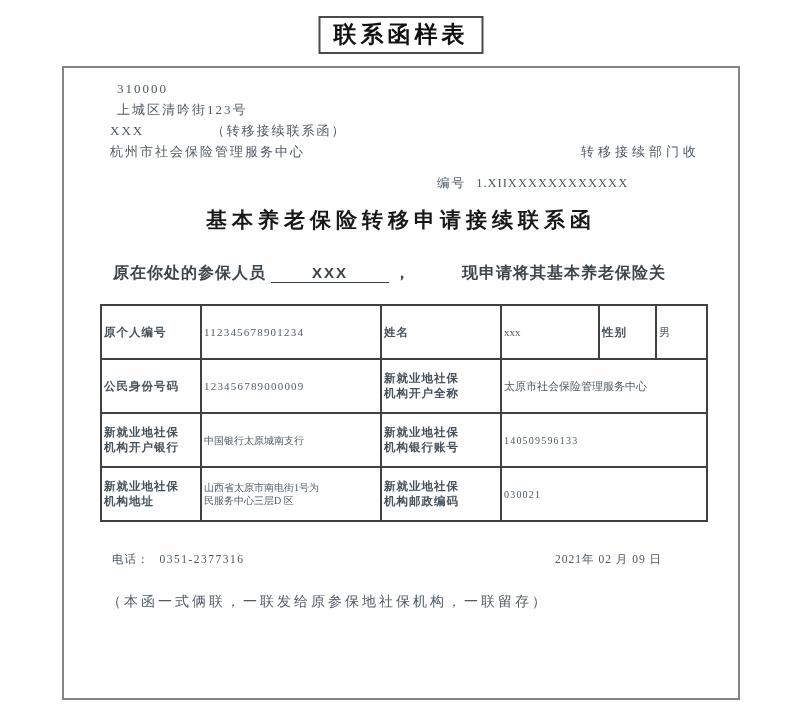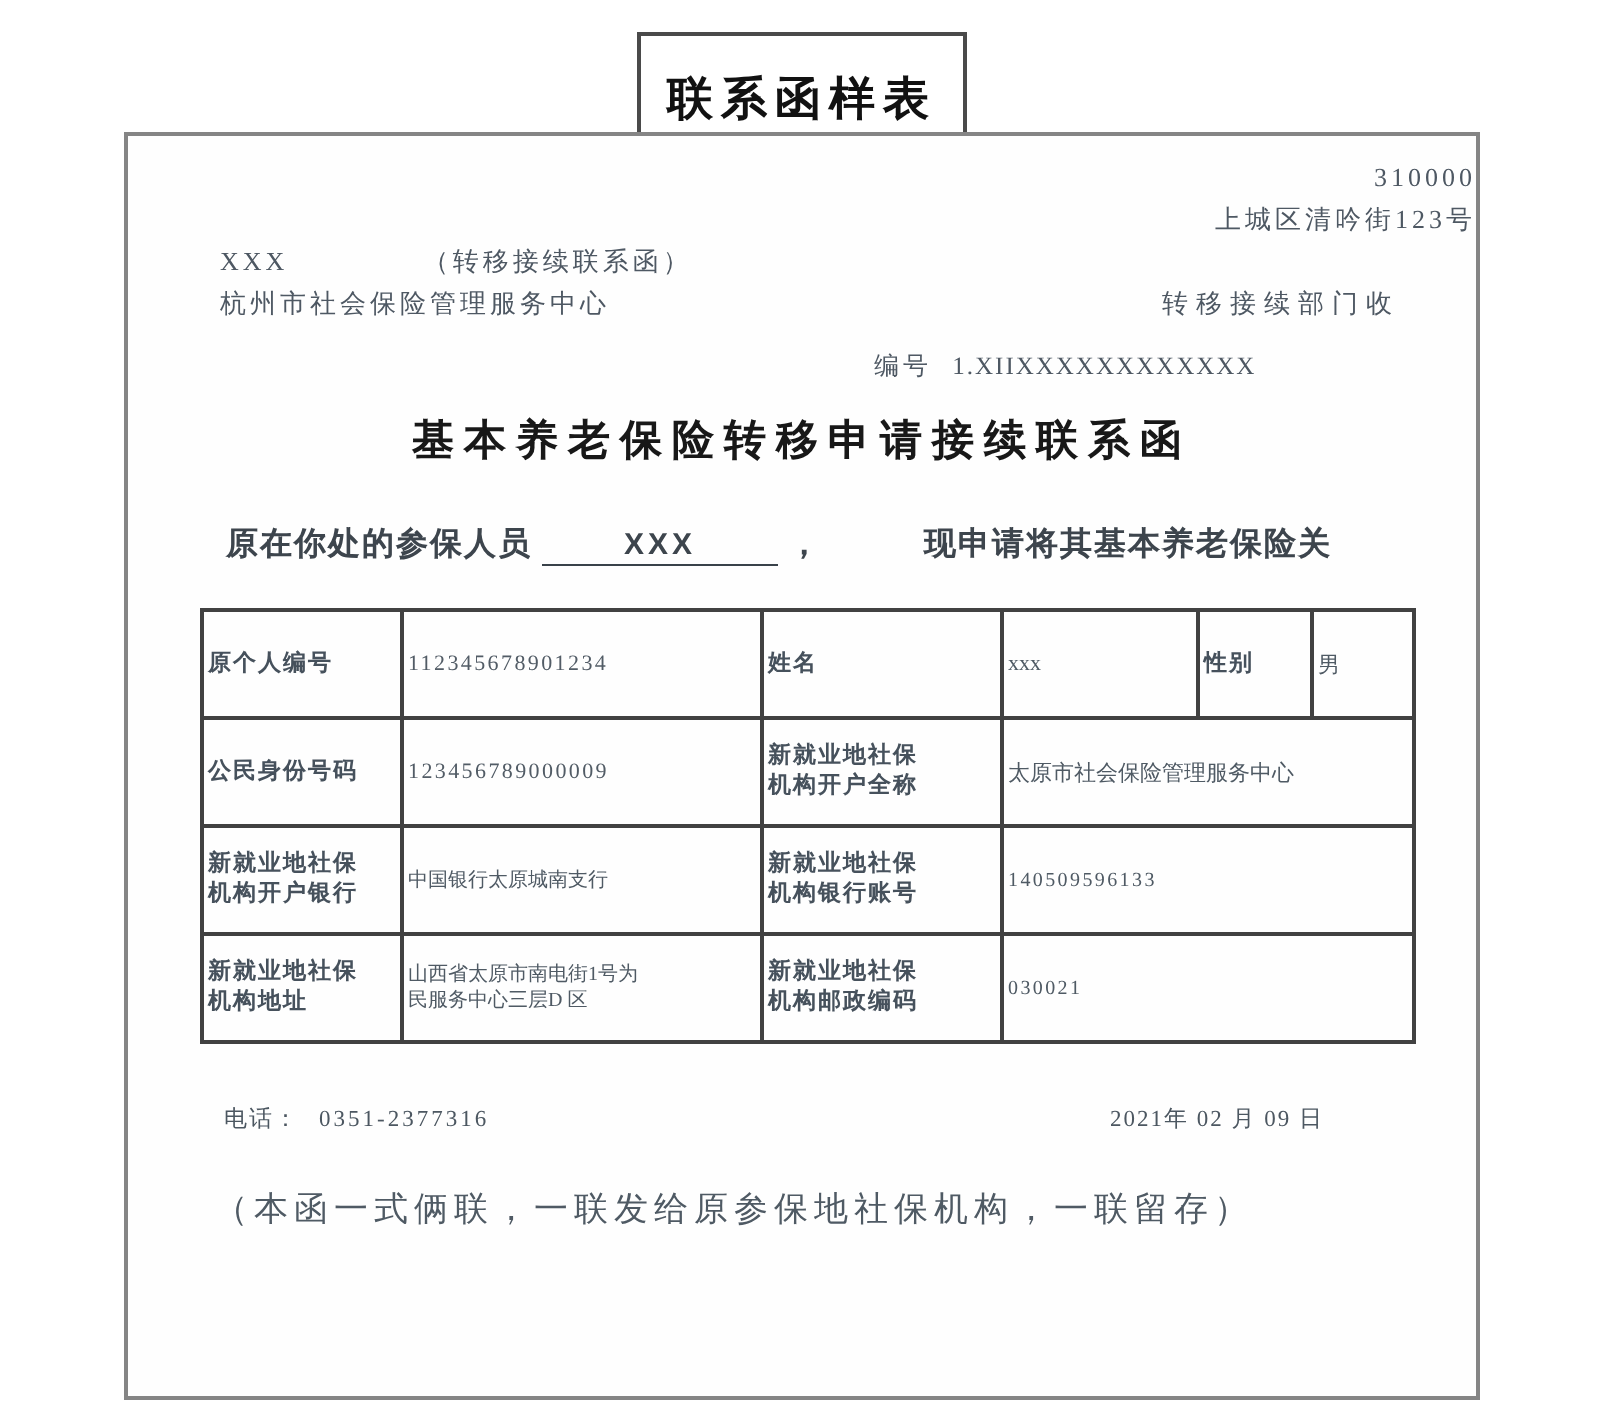--- a/index.html
+++ b/index.html
@@ -3,32 +3,32 @@
 <meta charset="utf-8">
 <style>
   html,body{margin:0;padding:0;}
   body{
     width:802px;height:708px;background:#ffffff;position:relative;
     font-family:"Liberation Serif","DejaVu Serif",serif;
     -webkit-font-smoothing:antialiased;
   }
   .sample-box{
     position:absolute;top:16px;left:50%;transform:translateX(-50%);
-    border:2px solid #4a4a4a;padding:16px 13px 2px;
+    border:2px solid #4a4a4a;padding:1px 13px 2px;
     font-size:23px;font-weight:bold;color:#111;letter-spacing:4px;
     background:#fff;
   }
   .doc{
     position:absolute;left:62px;top:66px;width:674px;height:630px;
     border:2px solid #858585;background:#fefefe;box-sizing:content-box;
     color:#4e5863;
   }
   .hdr{padding-top:10px;}
   .hl{line-height:21px;font-size:13px;letter-spacing:2px;color:#4e5863;}
-  .ml53{margin-left:53px;text-align:right;}
+  .ml53{margin-left:53px;}
   .ml46{margin-left:46px;}
   .rowflex{display:flex;justify-content:space-between;padding-right:38px;}
   .dept{letter-spacing:4px;}
   .lt{margin-left:62px;}
   .refline{margin-left:373px;letter-spacing:1px;font-size:12.5px;margin-top:11px;}
   .refline .reflab{letter-spacing:2px;margin-right:6px;}
   .title{
     margin-top:12px;text-align:center;font-size:21px;font-weight:bold;
     letter-spacing:5px;color:#181818;line-height:28px;
   }
@@ -63,21 +63,21 @@
     font-size:11.5px;letter-spacing:1px;color:#4c5761;
   }
   .sigrow .opval{margin-left:8px;letter-spacing:1.5px;}
   .phonerow{
     margin-top:30px;display:flex;justify-content:space-between;
     padding-left:48px;padding-right:76px;
     font-size:11.5px;letter-spacing:1px;color:#4c5761;
   }
   .phonerow .phval{margin-left:10px;letter-spacing:1.5px;}
   .note{
-    margin-top:26px;margin-left:43px;font-size:17px;letter-spacing:3px;
+    margin-top:26px;margin-left:43px;font-size:14px;letter-spacing:3px;
     color:#4f5a64;
   }
 </style>
 </head>
 <body>
 
 <div class="sample-box">
   <span>联系函样表</span>
 </div>
 

